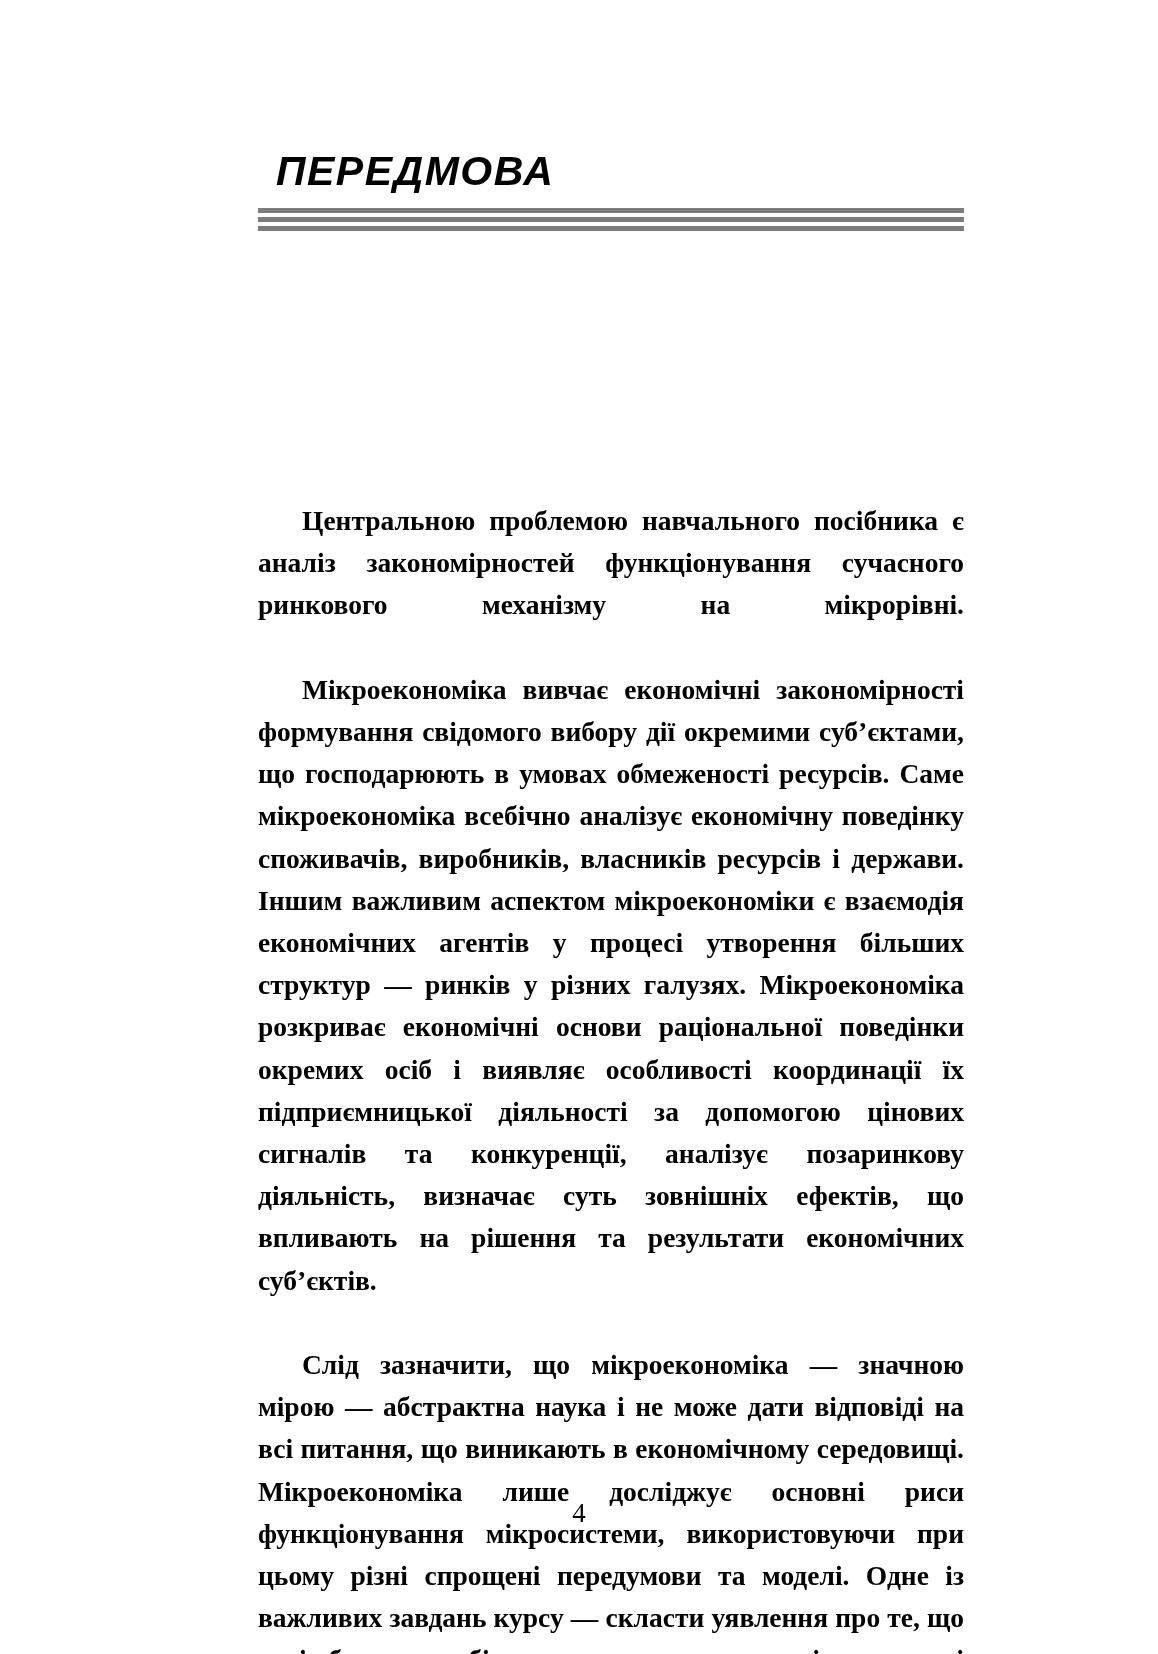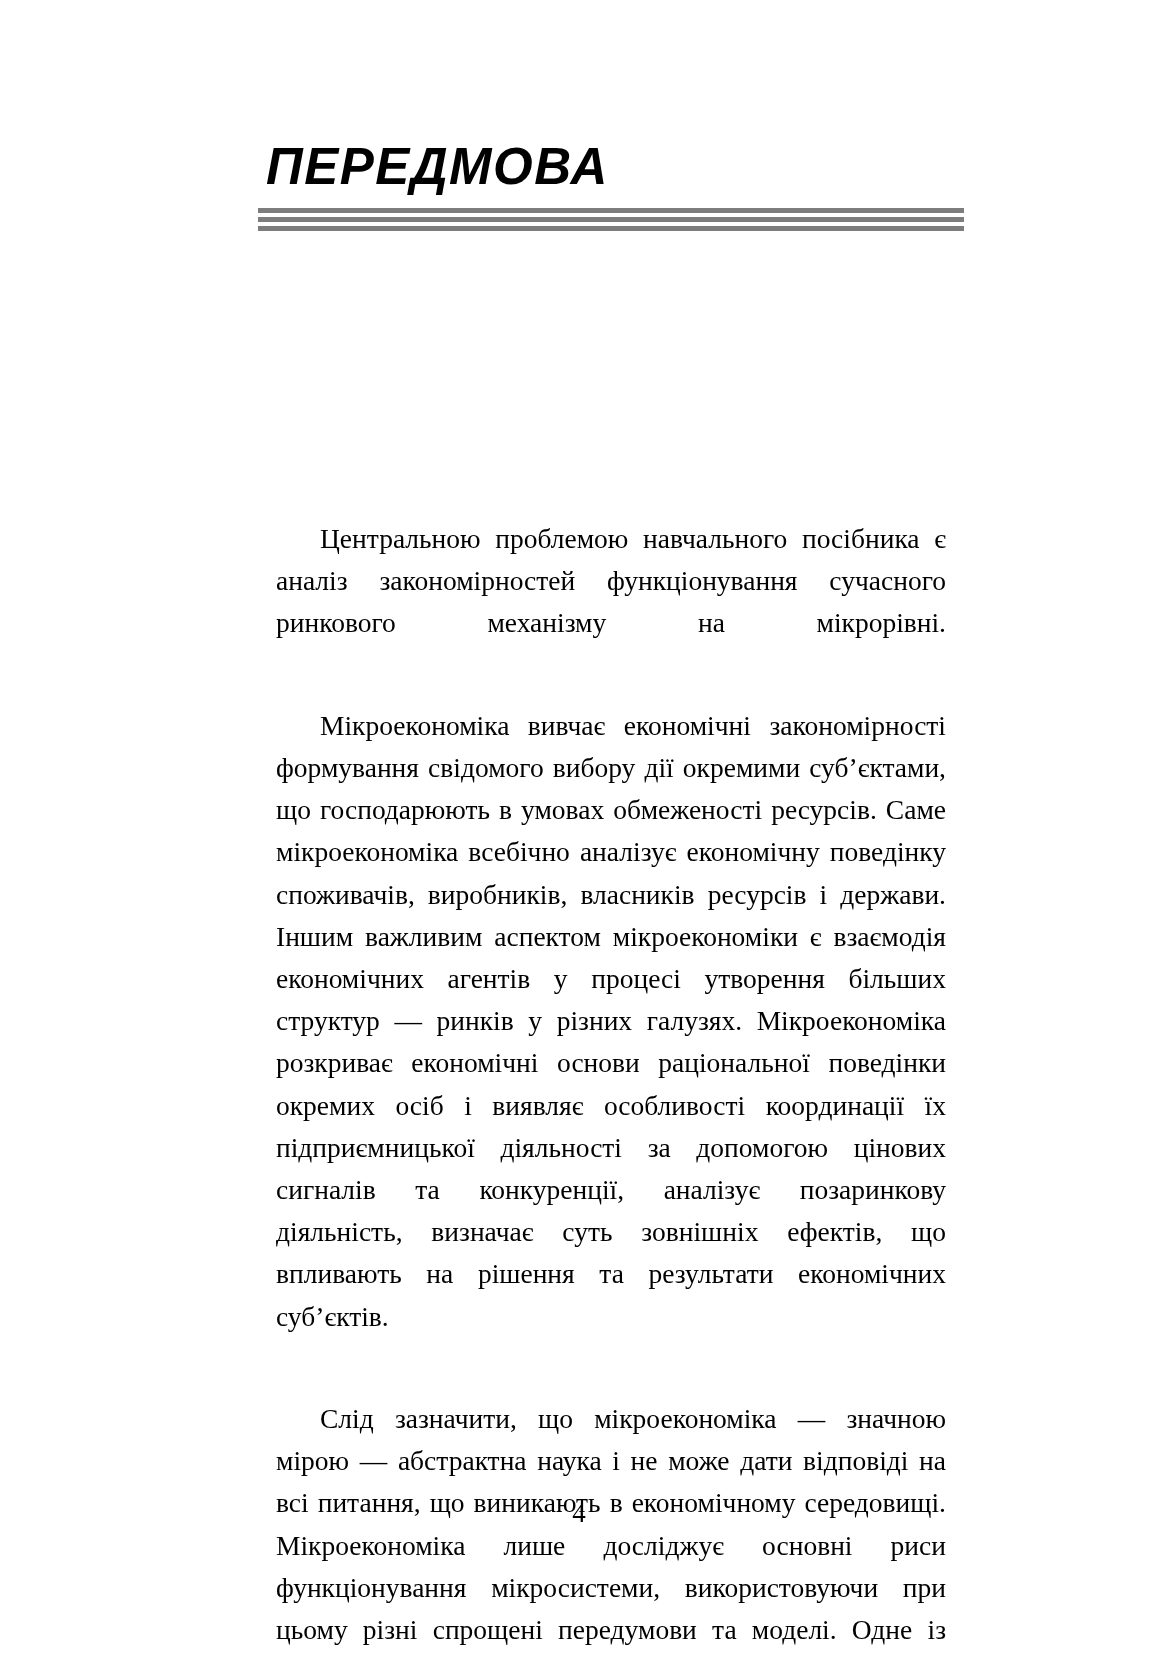--- a/index.html
+++ b/index.html
@@ -23,25 +23,25 @@
     position: absolute;
     left: 258px;
     top: 132px;
     width: 706px;
   }
 
   .page-title {
     font-family: "Liberation Sans", sans-serif;
     font-style: italic;
     font-weight: 700;
-    font-size: 51px;
+    font-size: 41px;
     letter-spacing: 1.5px;
     color: #000000;
     line-height: 1.05;
-    margin: 8px;
+    margin: 18px;
     white-space: nowrap;
   }
 
   
   .rule-group {
     position: absolute;
     left: 258px;
     top: 208px;
     width: 706px;
   }
@@ -64,23 +64,24 @@
     width: 706px;
     font-family: "Liberation Serif", "DejaVu Serif", serif;
     font-size: 27.5px;
     line-height: 42.2px;
     color: #000000;
     text-align: justify;
     text-justify: inter-word;
   }
 
   .body-copy p {
-    margin: 18px;
+    margin: 0;
     text-indent: 44px;
     text-align: justify;
+    font-weight: bold;
   }
 
   .body-copy p:last-child {
     text-align: justify;
   }
 
   
   .body-copy p::after {
     content: "";
     display: inline-block;

